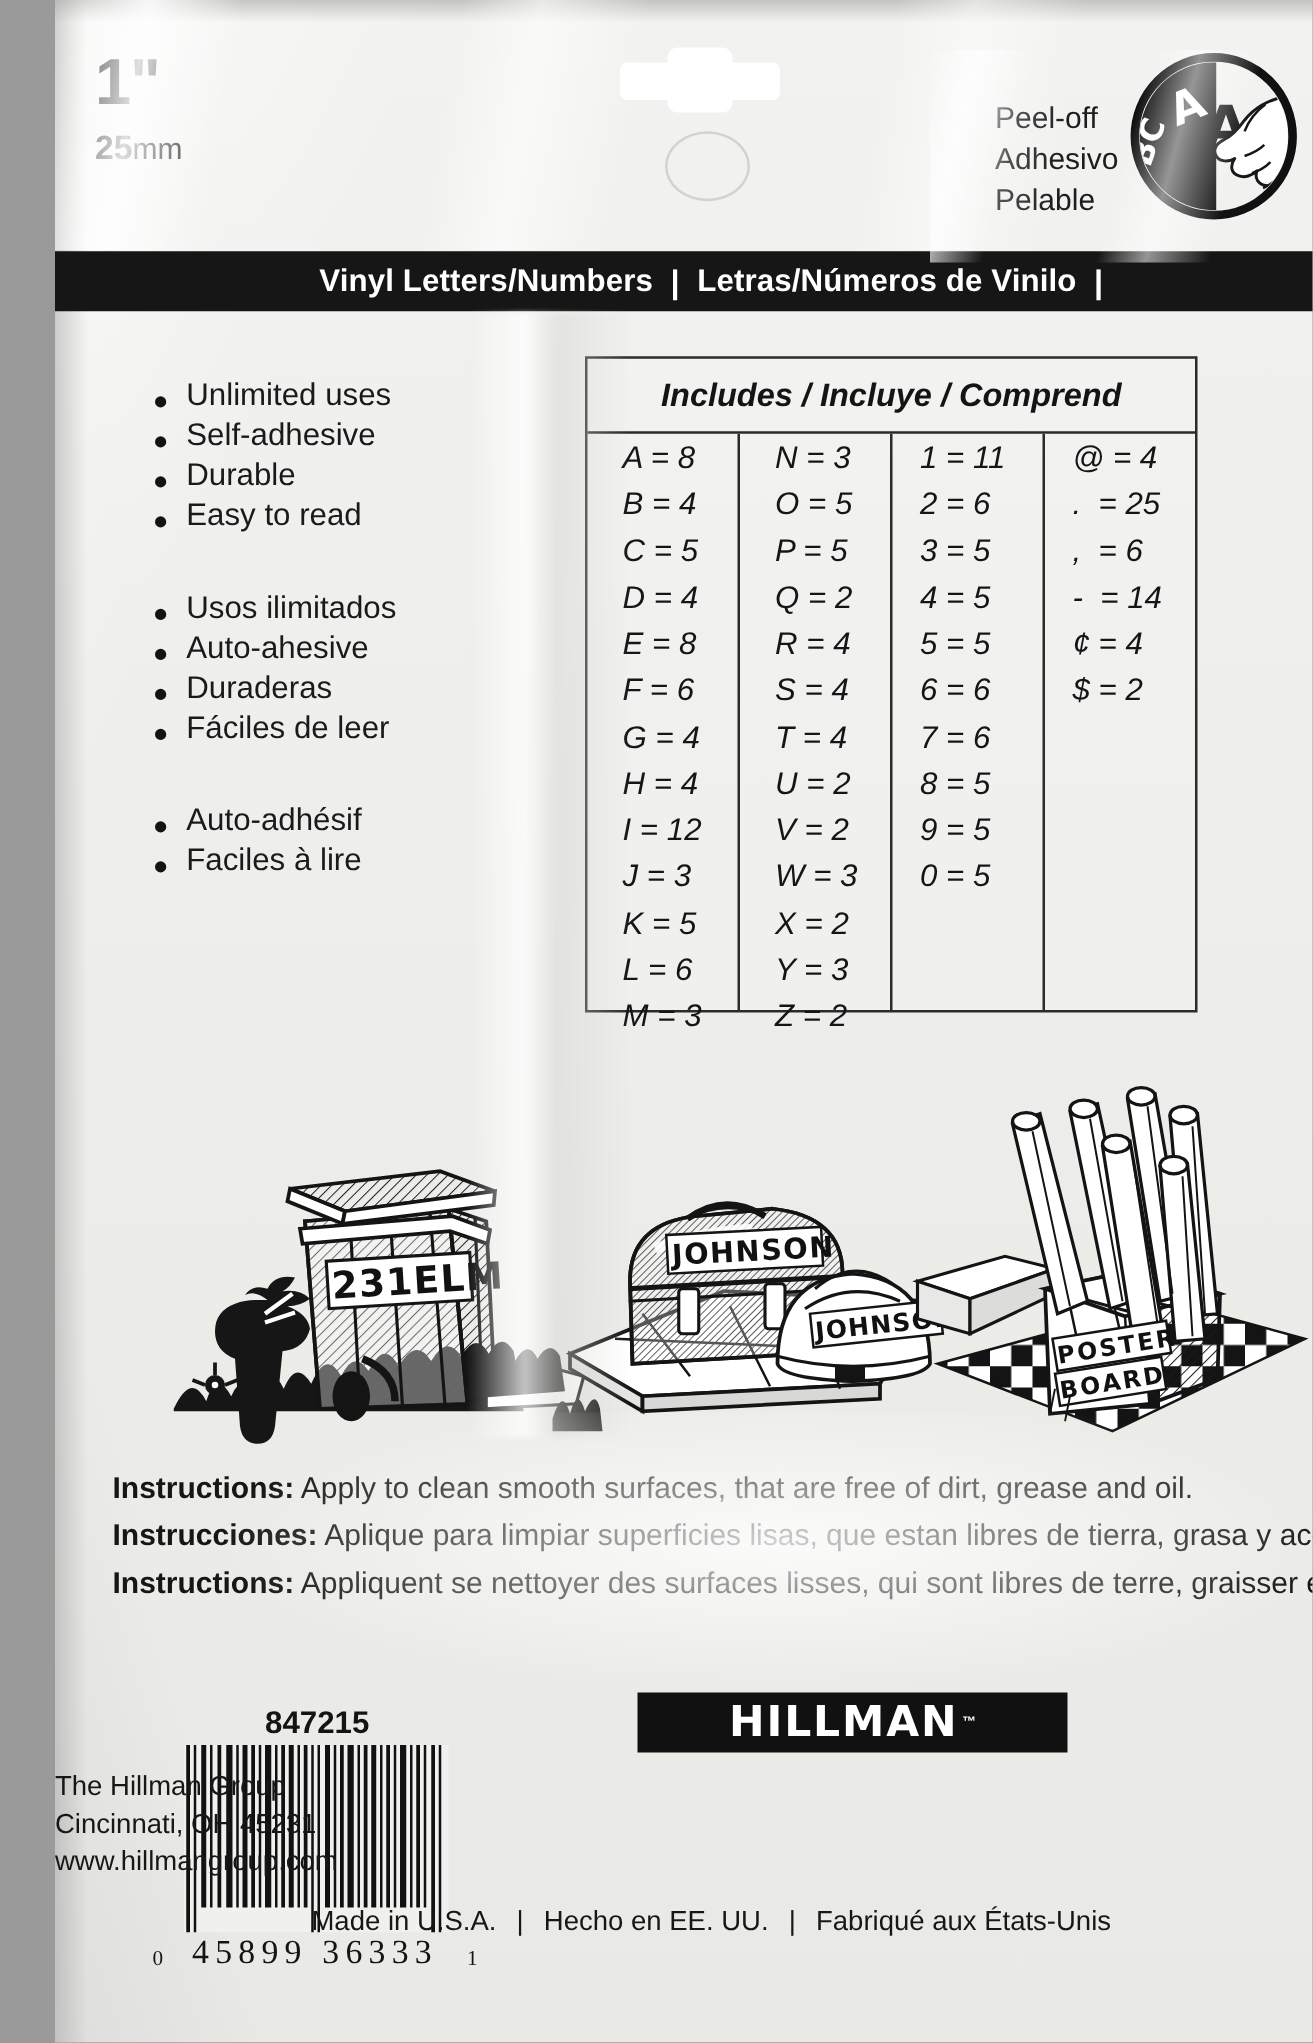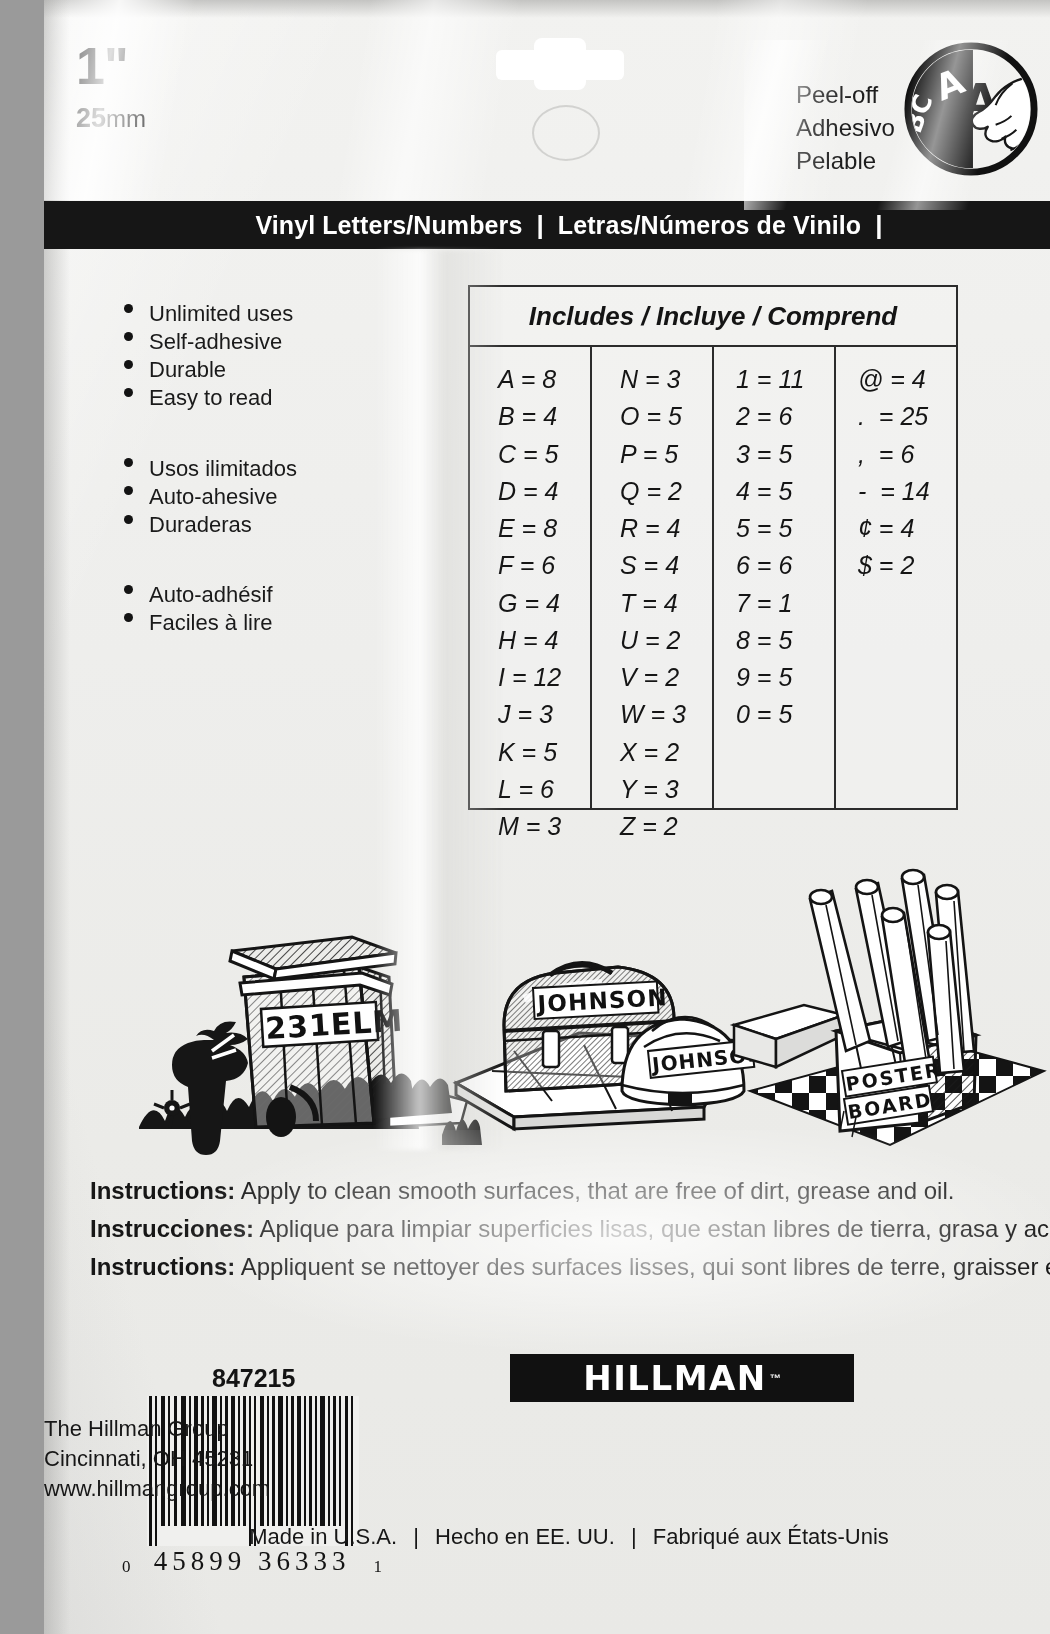--- a/index.html
+++ b/index.html
@@ -55,31 +55,31 @@
   .banner{position:absolute;left:0;top:201px;width:1050px;height:48px;background:#161616;
     display:flex;align-items:center;justify-content:center;}
   .banner-inner{display:flex;align-items:center;gap:14px;color:#ffffff;font-size:25px;font-weight:bold;
     letter-spacing:.1px;white-space:nowrap;}
   .banner-sep{font-weight:bold;font-size:26px;}
 
   
   .features{position:absolute;left:80px;top:300px;width:330px;}
   .feat-group{margin-bottom:42px;}
   .feat-group:last-child{margin-bottom:0;}
-  .feat{display:flex;align-items:center;font-size:22px;color:#1a1a1a;line-height:1.28;}
+  .feat{display:flex;align-items:flex-end;font-size:25px;color:#1a1a1a;line-height:1.28;}
   .dot{width:9px;height:9px;border-radius:50%;background:#131313;margin-right:16px;flex:none;
     position:relative;top:-6px;}
 
   
   .table{position:absolute;left:424px;top:285px;width:486px;height:521px;
     border:2px solid #2b2b2b;background:rgba(255,255,255,.16);font-style:italic;}
   .table-title{height:58px;display:flex;align-items:center;justify-content:center;
     font-size:26px;font-weight:bold;color:#141414;border-bottom:2px solid #2b2b2b;}
   .table-cols{display:flex;height:461px;}
-  .tcol{flex:1;border-right:2px solid #2b2b2b;padding-top:14px;}
+  .tcol{flex:1;border-right:2px solid #2b2b2b;padding-top:1px;}
   .tcol:last-child{border-right:none;}
   .tcell{font-size:25px;color:#151515;line-height:1.49;text-align:left;padding-left:28px;
     white-space:pre;}
   .tcol.c3 .tcell,.tcol.c4 .tcell{padding-left:22px;}
 
   
   .illus{position:absolute;left:0;top:855px;width:1050px;height:305px;}
 
   
   .instructions{position:absolute;left:46px;top:1172px;width:960px;}
@@ -187,20 +187,24 @@
           <span class="dot"></span>
           <span>Usos ilimitados</span>
         </div>
       <div class="feat">
           <span class="dot"></span>
           <span>Auto-ahesive</span>
         </div>
       <div class="feat">
           <span class="dot"></span>
           <span>Duraderas</span>
+        </div>
+      <div class="feat">
+          <span class="dot"></span>
+          <span>Fáciles de leer</span>
         </div>
     </div>
     <div class="feat-group">
       <div class="feat">
           <span class="dot"></span>
           <span>Auto-adhésif</span>
         </div>
       <div class="feat">
           <span class="dot"></span>
           <span>Faciles à lire</span>
@@ -241,21 +245,21 @@
         <div class="tcell">Y = 3</div>
         <div class="tcell">Z = 2</div>
       </div>
       <div class="tcol c3">
         <div class="tcell">1 = 11</div>
         <div class="tcell">2 = 6</div>
         <div class="tcell">3 = 5</div>
         <div class="tcell">4 = 5</div>
         <div class="tcell">5 = 5</div>
         <div class="tcell">6 = 6</div>
-        <div class="tcell">7 = 1</div>
+        <div class="tcell">7 = 6</div>
         <div class="tcell">8 = 5</div>
         <div class="tcell">9 = 5</div>
         <div class="tcell">0 = 5</div>
       </div>
       <div class="tcol c4">
         <div class="tcell">@ = 4</div>
         <div class="tcell">.  = 25</div>
         <div class="tcell">,  = 6</div>
         <div class="tcell">-  = 14</div>
         <div class="tcell">¢ = 4</div>

